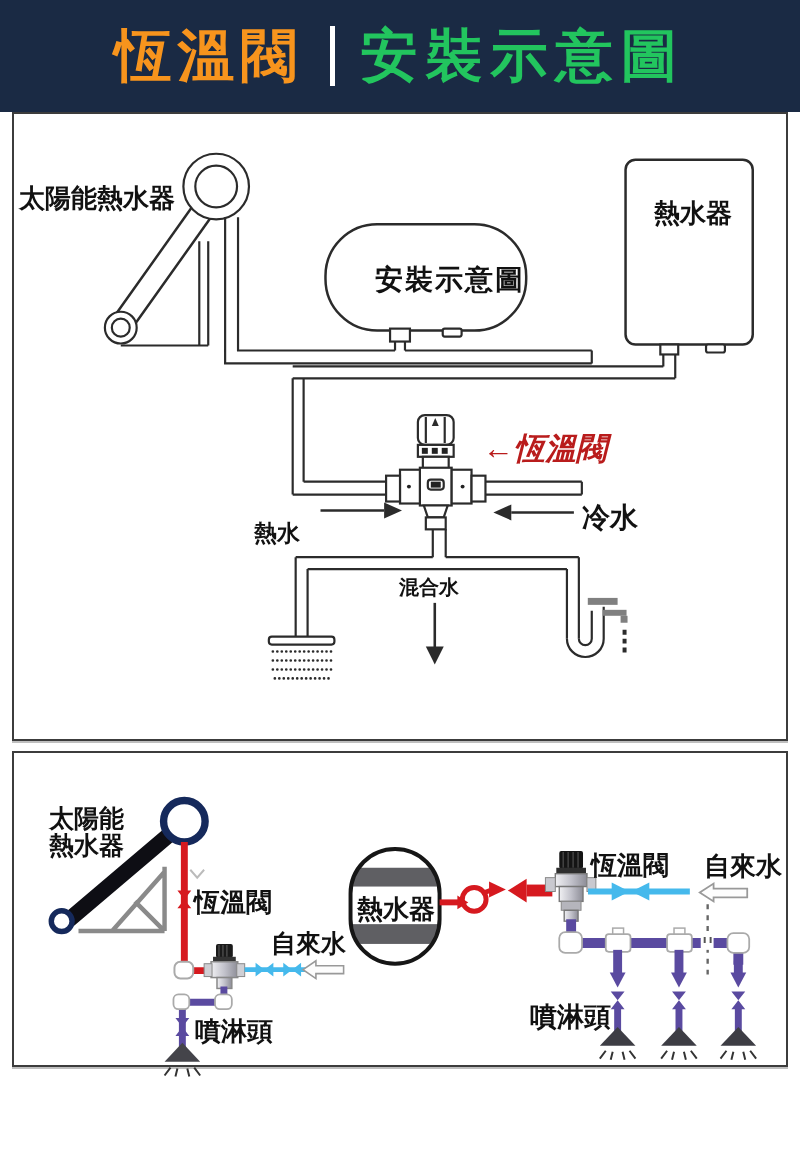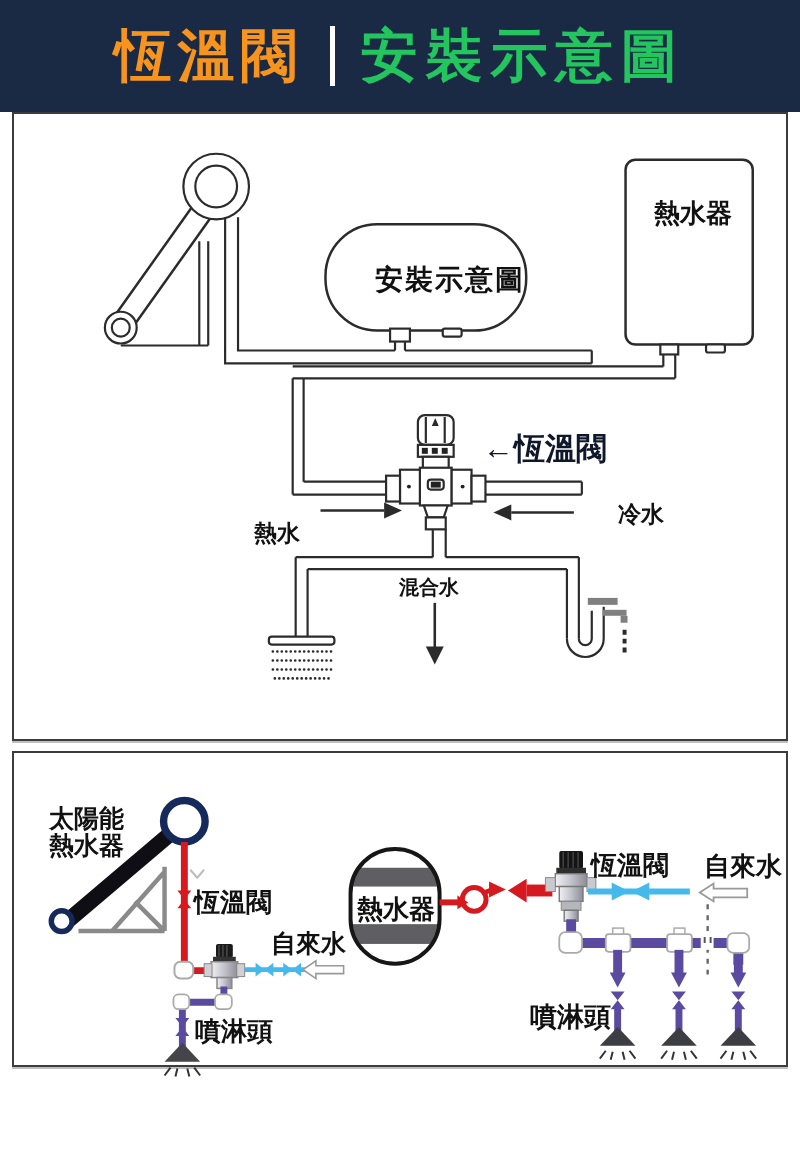--- a/index.html
+++ b/index.html
@@ -8,21 +8,21 @@
           display:flex;align-items:center;justify-content:center;gap:26px;}
   .title-left{color:#f7941d;font-size:57px;font-weight:700;letter-spacing:6px;}
   .title-right{color:#22c55e;font-size:57px;font-weight:700;letter-spacing:8px;}
   .title-bar{width:5px;height:60px;background:#ffffff;}
   .panel{position:absolute;left:12px;width:776px;background:#fff;border:2px solid #3c3c3c;
          box-sizing:border-box;box-shadow:0 2px 0 rgba(0,0,0,.25);}
   .panel-top{top:112px;height:629px;}
   .panel-bottom{top:751px;height:316px;}
   .panel svg{position:absolute;left:0;top:0;}
   .lbl{position:absolute;color:#111;font-weight:700;white-space:nowrap;line-height:1.08;}
-  .lbl.red{color:#0f172a;}
+  .lbl.red{color:#b91c1c;font-style:italic;}
   .lbl.center{text-align:center;white-space:normal;}
 </style>
 </head>
 <body>
 
 <div class="header">
   <span class="title-left">恆溫閥</span>
   <span class="title-bar"></span>
   <span class="title-right">安裝示意圖</span>
 </div>
@@ -122,26 +122,27 @@
       <g>
         <line x1="563" y1="401" x2="500" y2="401" stroke-width="2.6"></line>
         <path d="M482,401 L500,393 L500,409 Z" fill="#2b2b2b" stroke="none"></path>
       </g>
       <g>
         <line x1="423" y1="492" x2="423" y2="538" stroke-width="2.6"></line>
         <path d="M423,554 L414,536 L432,536 Z" fill="#2b2b2b" stroke="none"></path>
       </g>
     </g>
   </svg>
+  <div class="lbl" style="left:5px;top:71px;font-size:26px;">太陽能熱水器</div>
   <div class="lbl" style="left:361px;top:151px;font-size:28px;letter-spacing:2px;">安裝示意圖</div>
   <div class="lbl center" style="left:612px;top:86px;width:134px;font-size:26px;">
     <div>熱水器</div>
   </div>
   <div class="lbl" style="left:240px;top:384px;font-size:23px;margin-top:24px;">熱水</div>
-  <div class="lbl" style="left:604px;top:389px;font-size:23px;">冷水</div>
+  <div class="lbl" style="left:568px;top:389px;font-size:28px;">冷水</div>
   <div class="lbl red" style="left:469px;top:318px;font-size:31px;">←恆溫閥</div>
   <div class="lbl" style="left:385px;top:463px;font-size:20px;">混合水</div>
 </div>
 
 <div class="panel panel-bottom">
   <svg width="772" height="368" viewBox="0 0 776 372">
     <defs>
       <linearGradient id="metal" x1="0" y1="0" x2="1" y2="0">
         <stop offset="0" stop-color="#f0f0f3"></stop>
           <stop offset="0.5" stop-color="#c2c2cb"></stop>

